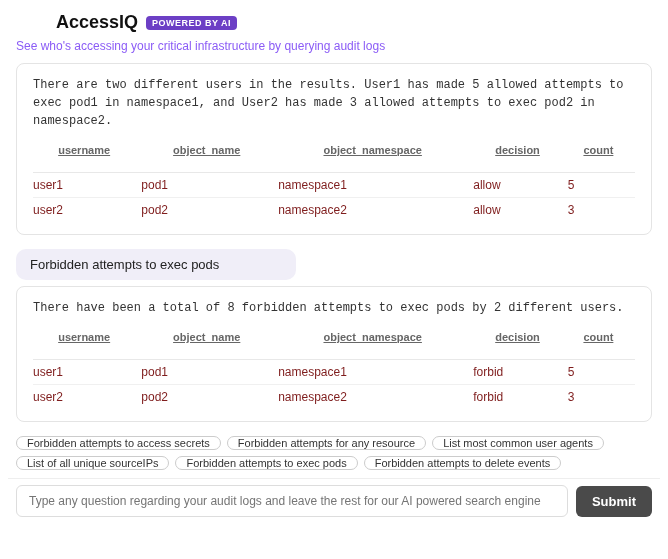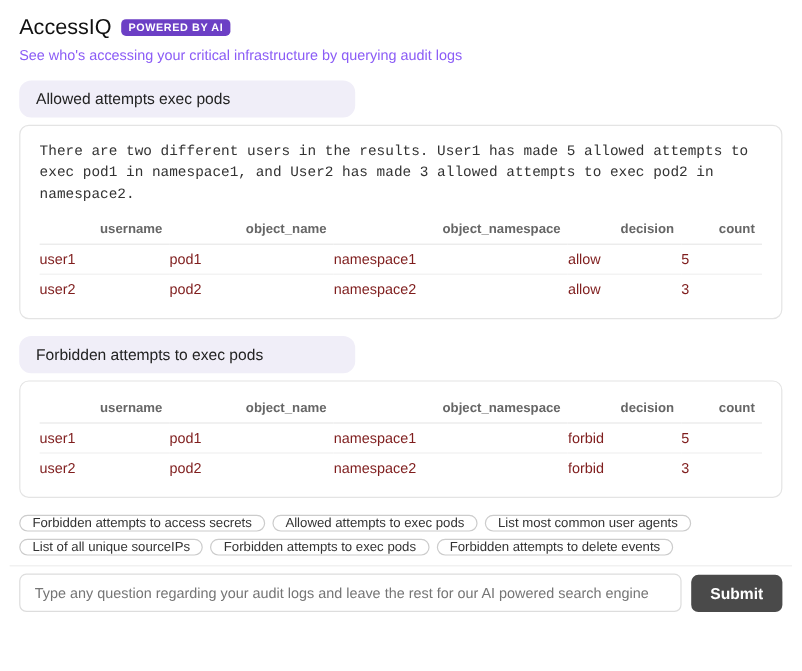--- a/index.html
+++ b/index.html
@@ -13,22 +13,23 @@
       overflow-x: hidden;
     }
     .app-header {
       display: flex;
       align-items: center;
       gap: 8px;
       padding: 12px 16px 4px 16px;
     }
     .app-title {
       font-size: 18px;
-      font-weight: 400;
+      font-weight: 700;
       color: #111;
+      margin-left: 40px;
     }
     .ai-badge {
       background: #6c3fc5;
       color: #fff;
       font-size: 9px;
       font-weight: 700;
       padding: 2px 6px;
       border-radius: 4px;
       letter-spacing: 0.5px;
       text-transform: uppercase;
@@ -66,26 +67,27 @@
       color: #333;
       margin-bottom: 10px;
       line-height: 1.5;
       font-family: Liberation Mono, monospace;
     }
     .data-table {
       width: 100%;
       border-collapse: collapse;
     }
     .data-table th {
-      text-align: right;
+      text-align: center;
       font-size: 11px;
       color: #666;
       font-weight: 600;
-      padding: 4px 6px 6px 0;
+      padding: 4px 6px 16px 0;
       border-bottom: none;
+      text-decoration: underline;
     }
     .data-table td {
       padding: 5px 6px 5px 0;
       font-size: 12px;
       color: #7f1d1d;
       border-top: 1px solid #f0f0f0;
     }
     .data-table tr:first-child td {
       border-top: 1px solid #e8e8e8;
     }
@@ -137,21 +139,20 @@
 <body>
 
 <div class="app-header">
   <span class="app-title">AccessIQ</span>
   <span class="ai-badge">POWERED BY AI</span>
 </div>
 <div class="app-subtitle">See who's accessing your critical infrastructure by querying audit logs</div>
 
 <div class="main-content">
 
-  <div class="query-bubble">Allowed attempts exec pods</div>
   <div class="response-card">
     <div class="response-summary">There are two different users in the results. User1 has made 5 allowed attempts to exec pod1 in namespace1, and User2 has made 3 allowed attempts to exec pod2 in namespace2.</div>
     <table class="data-table">
       <thead>
         <tr>
           <th>username</th>
           <th>object_name</th>
           <th>object_namespace</th>
           <th>decision</th>
           <th>count</th>
@@ -171,20 +172,21 @@
             <td>namespace2</td>
             <td>allow</td>
             <td>3</td>
           </tr>
         </tbody>
     </table>
   </div>
 
   <div class="query-bubble">Forbidden attempts to exec pods</div>
   <div class="response-card">
+    <div class="response-summary">There have been a total of 8 forbidden attempts to exec pods by 2 different users.</div>
     <table class="data-table">
       <thead>
         <tr>
           <th>username</th>
           <th>object_name</th>
           <th>object_namespace</th>
           <th>decision</th>
           <th>count</th>
         </tr>
       </thead>
@@ -202,21 +204,21 @@
             <td>namespace2</td>
             <td>forbid</td>
             <td>3</td>
           </tr>
         </tbody>
     </table>
   </div>
 
   <div class="suggestions-row" id="suggestions-container">
       <div class="suggestion-chip">Forbidden attempts to access secrets</div>
-      <div class="suggestion-chip">Allowed attempts to exec pods</div>
+      <div class="suggestion-chip">Forbidden attempts for any resource</div>
       <div class="suggestion-chip">List most common user agents</div>
       <div class="suggestion-chip">List of all unique sourceIPs</div>
       <div class="suggestion-chip">Forbidden attempts to exec pods</div>
       <div class="suggestion-chip">Forbidden attempts to delete events</div>
     </div>
 
   <div class="input-row">
     <input class="query-input" type="text" id="query-input" placeholder="Type any question regarding your audit logs and leave the rest for our AI powered search engine" style="">
     <button class="submit-btn">Submit</button>
   </div>

